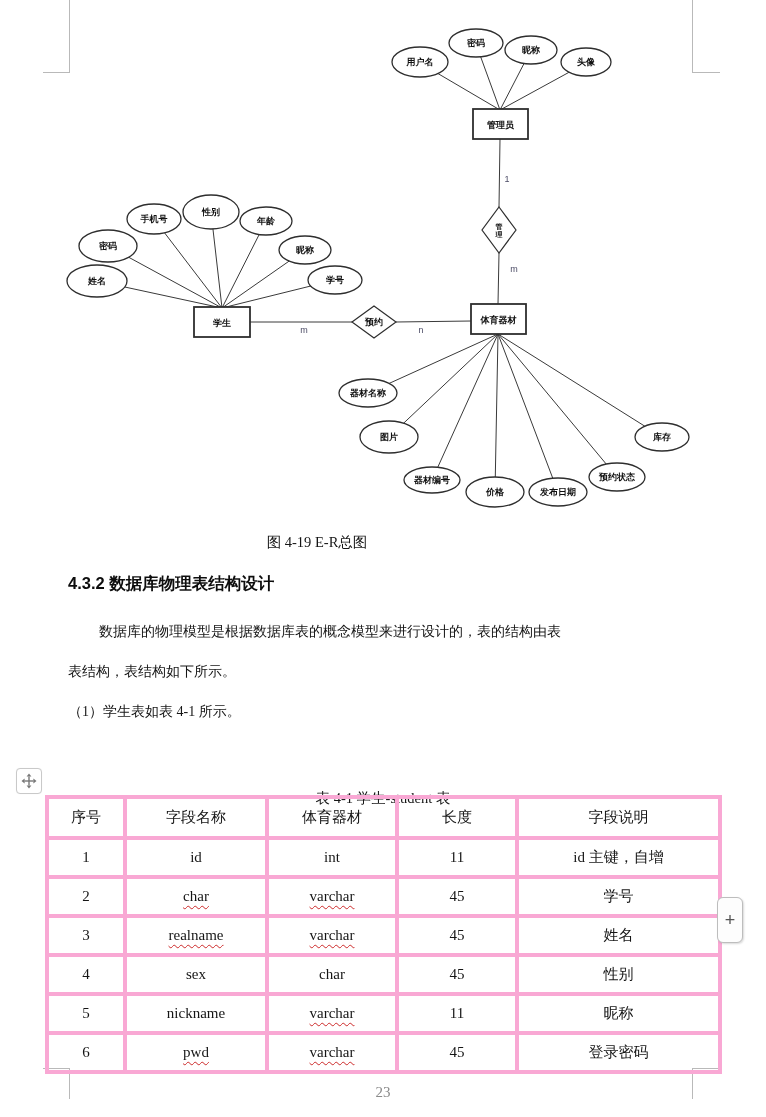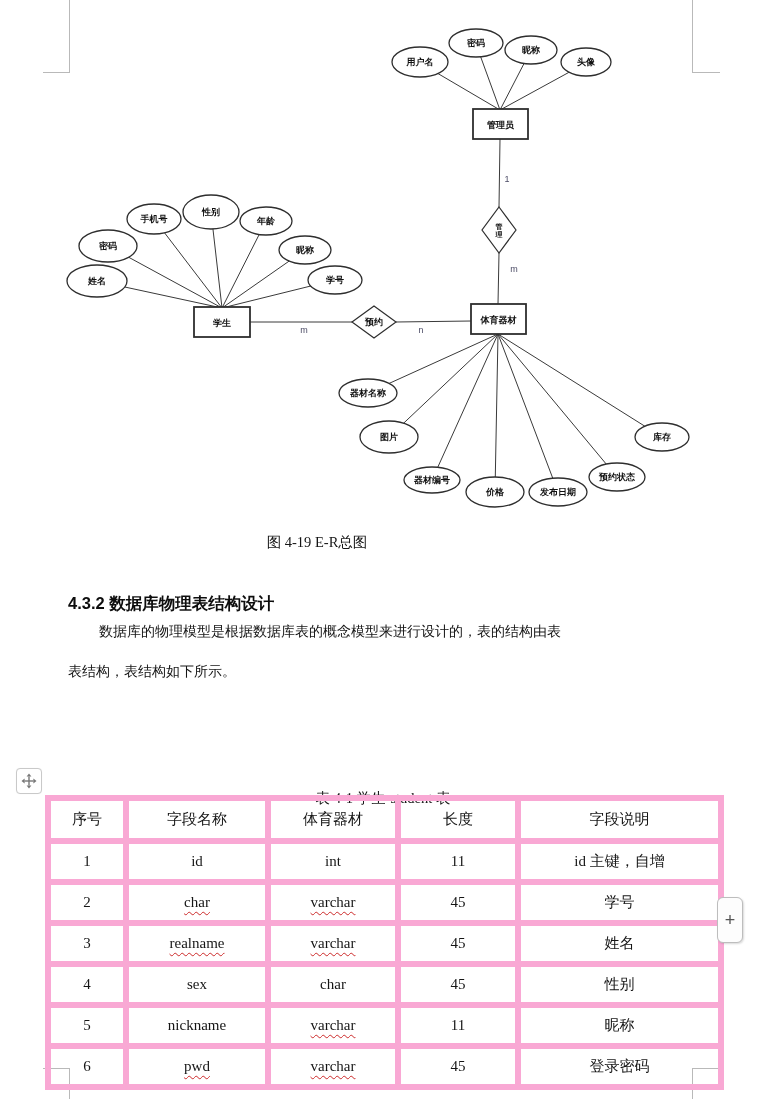--- a/index.html
+++ b/index.html
@@ -18,30 +18,30 @@
   .er ellipse{fill:#ffffff;stroke:#2e2e2e;stroke-width:1.3;}
   .er rect{fill:#ffffff;stroke:#2e2e2e;stroke-width:1.8;}
   .er polygon{fill:#ffffff;stroke:#2e2e2e;stroke-width:1.2;}
   .er text{font-family:"Liberation Sans","DejaVu Sans",sans-serif;font-size:9px;font-weight:600;
            fill:#111;text-anchor:middle;}
   .er text.card{font-weight:400;font-size:9px;fill:#4c4c66;}
   .er text.tiny{font-size:7px;}
 
   .fig-caption{position:absolute;left:0;top:533px;width:634px;text-align:center;font-size:14.5px;}
   .sec-heading{position:absolute;left:68px;top:573px;font-family:"Liberation Sans","DejaVu Sans",sans-serif;
-               font-weight:bold;font-size:16.5px;color:#0d0d0d;margin-top:20px;}
+               font-weight:bold;font-size:16.5px;color:#0d0d0d;}
   .para{position:absolute;left:68px;top:612px;width:626px;font-size:14px;}
   .para .ln{line-height:40px;white-space:nowrap;}
   .para .ln.indent{text-indent:31px;}
 
   .tbl-caption{position:absolute;left:0;top:789px;width:766px;text-align:center;font-size:14.5px;}
 
   table.fields{position:absolute;left:45px;top:795px;border-collapse:collapse;table-layout:fixed;
                font-size:15px;}
-  table.fields th,table.fields td{border:6px solid #f9a8d4;text-align:center;vertical-align:middle;
+  table.fields th,table.fields td{border:4px solid #f9a8d4;text-align:center;vertical-align:middle;
                padding:0;font-weight:normal;overflow:hidden;}
   table.fields th{height:37px;}
   table.fields td{height:35px;}
   col.c0{width:78px}col.c1{width:142px}col.c2{width:130px}col.c3{width:120px}col.c4{width:203px}
   .sq{text-decoration-line:underline;text-decoration-style:wavy;text-decoration-color:#cc2a2a;
       text-decoration-thickness:1px;text-underline-offset:4px;}
 
   .move-handle{position:absolute;left:16px;top:768px;width:24px;height:24px;background:#fff;
                border:1px solid #c9c9c9;border-radius:4px;box-shadow:0 0 1px rgba(0,0,0,.08);
                display:flex;align-items:center;justify-content:center;}
@@ -194,20 +194,21 @@
     <text class="card" x="421" y="333">n</text>
   </svg>
 
   <div class="fig-caption">图 4-19   E-R总图</div>
 
   <div class="sec-heading">4.3.2 数据库物理表结构设计</div>
 
   <div class="para">
     <div class="ln indent">数据库的物理模型是根据数据库表的概念模型来进行设计的，表的结构由表</div>
     <div class="ln">表结构，表结构如下所示。</div>
+    <div class="ln">（1）学生表如表 4-1 所示。</div>
   </div>
 
   <div class="tbl-caption">表 4-1   学生-student 表</div>
 
   <div class="move-handle">
     <svg width="16" height="16" viewBox="0 0 16 16">
       <g fill="#777" stroke="#777" stroke-width="1.4">
         <line x1="8" y1="3.5" x2="8" y2="12.5"></line>
           <line x1="3.5" y1="8" x2="12.5" y2="8"></line>
       </g>
@@ -280,14 +281,15 @@
         <td>45</td>
         <td>登录密码</td>
       </tr>
     </tbody>
   </table>
 
   <div class="plus-btn">
     <span>+</span>
   </div>
 
+  <div class="page-num">23</div>
 
 </div>
 
 </body></html>

